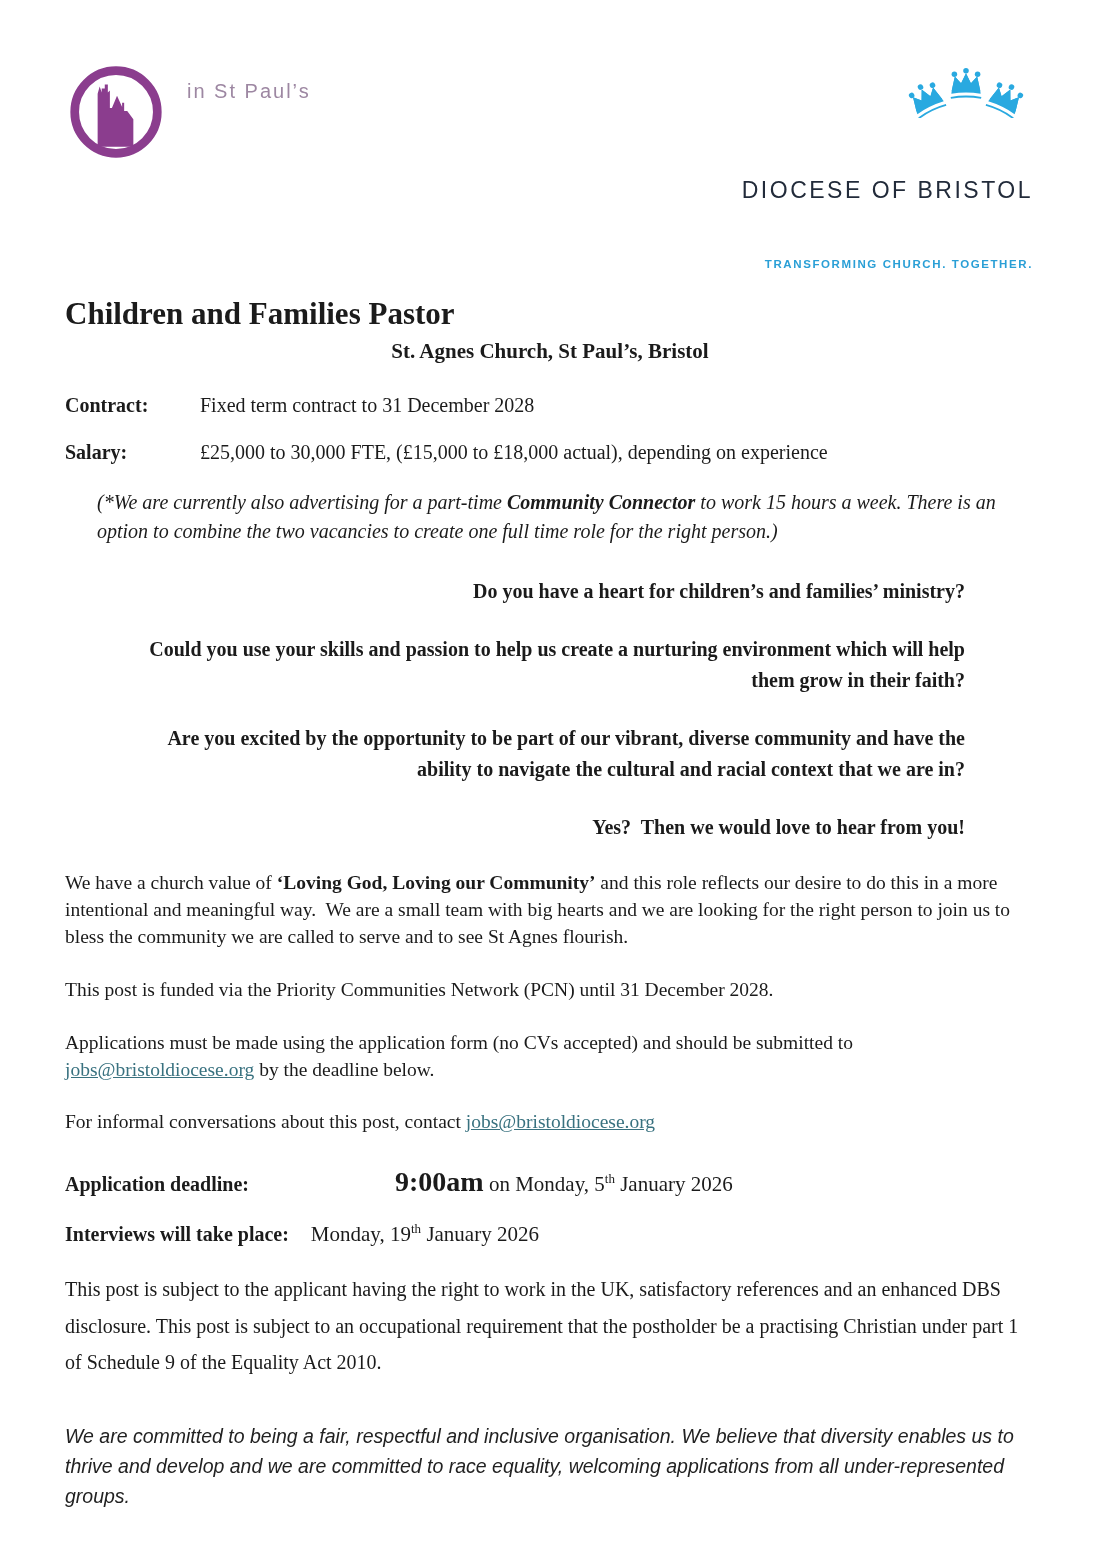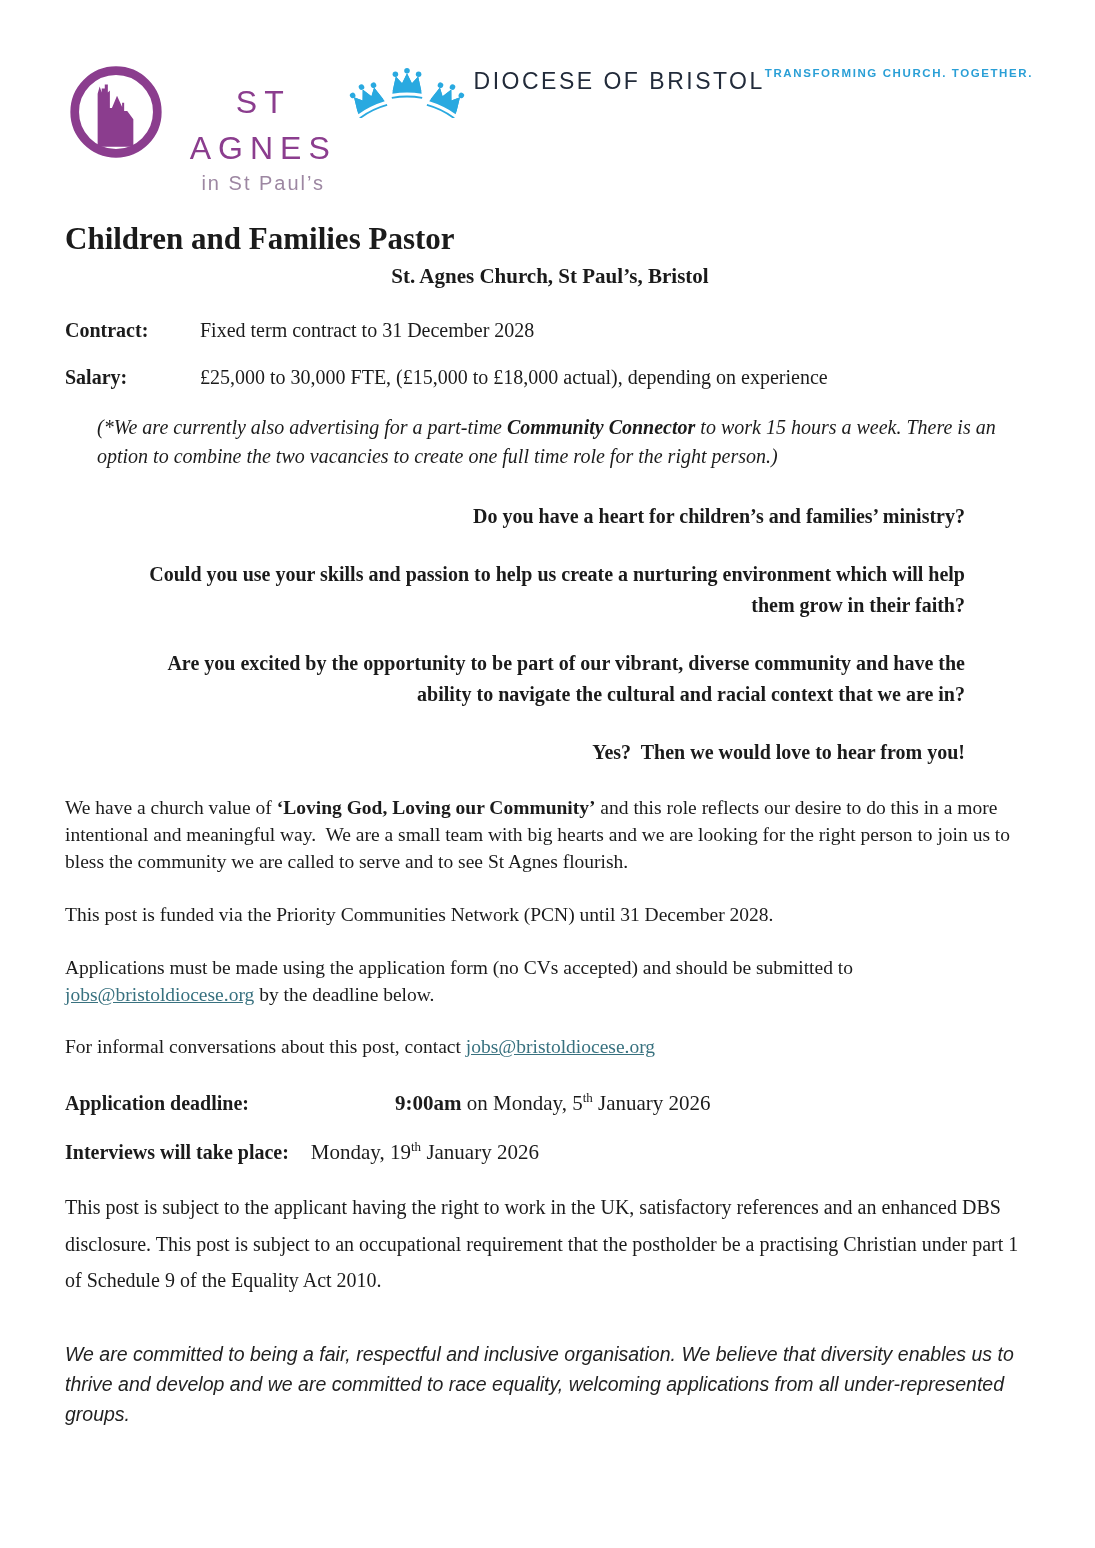--- a/index.html
+++ b/index.html
@@ -29,21 +29,21 @@
     color: #8b3d8e;
     line-height: 1;
   }
   .stagnes-tagline {
     font-family: "Liberation Sans", sans-serif;
     font-size: 20px;
     letter-spacing: 2px;
     color: #9d87a2;
     margin-top: 6px;
   }
-  .diocese { display: flex; align-items: flex-start; padding-top: 2px; margin-right: 2px; }
+  .diocese { display: flex; flex-direction: column; align-items: flex-end; padding-top: 2px; margin-right: 2px; gap: 47px; }
   .diocese-name {
     font-family: "Liberation Sans", sans-serif;
     font-size: 23px;
     letter-spacing: 2.5px;
     color: #222b3a;
     margin-top: 8px;
     white-space: nowrap;
   }
   .diocese-tagline {
     font-family: "Liberation Sans", sans-serif;
@@ -78,21 +78,21 @@
   .mt-funding { margin-top: 26px; }
   .mt-download { margin-top: 26px; }
   .mt-apply { margin-top: 26px; width: 880px; }
   .mt-informal { margin-top: 26px; }
 
   a.doc-link, .doc-link { color: #38717f; text-decoration: underline; cursor: pointer; }
   .link-block { display: inline-block; margin-top: 2px; }
 
   .deadline-row { margin-top: 30px; font-size: 20px; white-space: pre-wrap; }
   .deadline-label { font-weight: bold; display: inline-block; width: 330px; }
-  .deadline-time { font-weight: bold; font-size: 21px; }
+  .deadline-time { font-weight: bold; font-size: 28px; }
   .interviews-row { margin-top: 24px; font-size: 20px; white-space: pre-wrap; }
   .interviews-label { font-weight: bold; display: inline-block; margin-right: 22px; }
   .date-text { font-size: 21px; }
   sup.ord { font-size: 13px; vertical-align: super; line-height: 0; }
 
   .conditions { font-size: 20px; line-height: 1.82; margin-top: 24px; white-space: pre-wrap; }
 
   .sans-italic {
     font-family: "Liberation Sans", sans-serif;
     font-style: italic;
@@ -110,21 +110,20 @@
 
   <div class="header">
     <div class="stagnes">
       <span>
         <svg width="102" height="108" viewBox="0 0 100 100">
           <circle cx="50" cy="50" r="40.5" fill="none" stroke="#8b3d8e" stroke-width="8.5"></circle>
           <path fill="#8b3d8e" d="M32,84 L32,32 L34,25 L36,31 L36,27 L39,27 L39,23 L42,23 L42,31 L44,29 L44,46 L46,46 L51,34 L56,45 L56,41 L58,41 L58,49 L61,49 L67,57 L67,84 Z"></path>
         </svg>
       </span>
       <span class="stagnes-text">
-        <div class="stagnes-wordmark">St Agnes</div>
         <div class="stagnes-tagline">in St Paul’s</div>
       </span>
     </div>
 
     <div class="diocese">
       <span>
         <svg width="134" height="58" viewBox="0 0 150 64">
           <defs>
             <g id="crown">
               <path fill="#29a9e0" d="M -16,9 L -12.5,-7 L -5.5,0.5 L 0,-10.5 L 5.5,0.5 L 12.5,-7 L 16,9 Q 0,6.6 -16,9 L -16.3,11.5 Q 0,9.2 16.3,11.5 L 16,9 Z M -16,9 L -16.3,11.5 M -16,9 Q 0,6.6 16,9 L 16.3,11.5 Q 0,9.2 -16.3,11.5 Z"></path>

